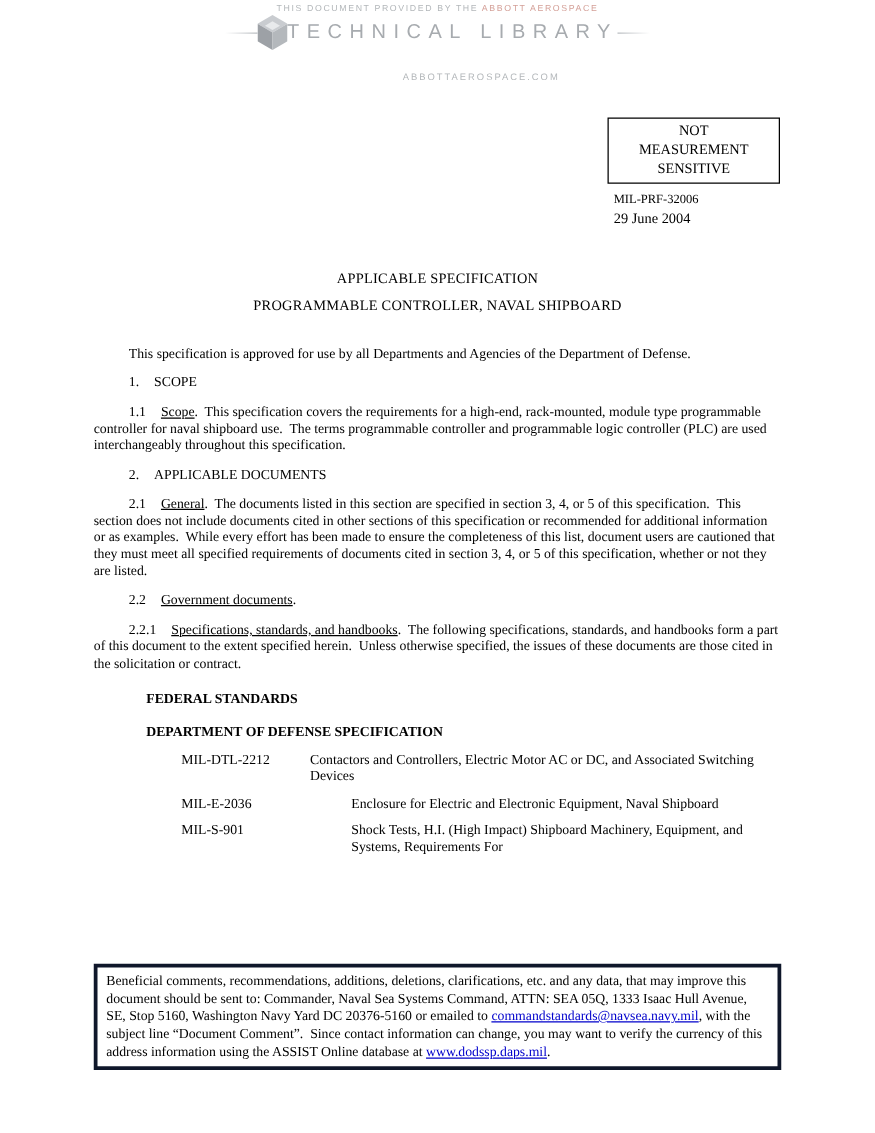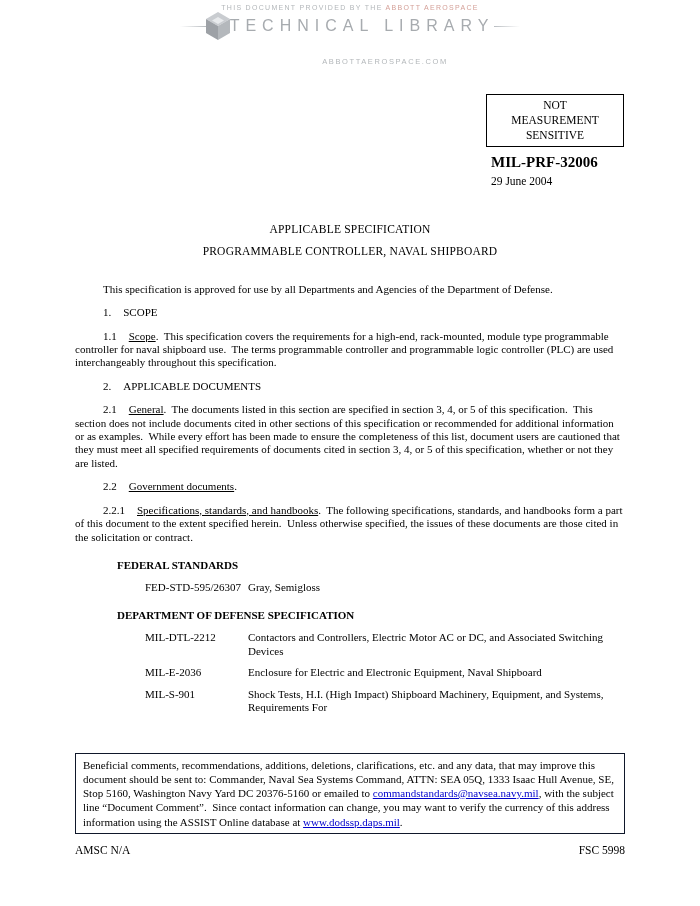--- a/index.html
+++ b/index.html
@@ -59,45 +59,45 @@
 
   
   .hdr { width: 138px; margin: 28px 76px 0 auto; }
   .notice-box {
     border: 1px solid #000;
     text-align: center;
     font-size: 11.5px;
     line-height: 1.3;
     padding: 3px 24px;
   }
-  .doc-number { margin-top: 7px; padding-left: 5px; font-size: 15px; font-weight: bold; }
+  .doc-number { margin-top: 7px; padding-left: 5px; font-size: 10px; }
   .doc-date   { margin-top: 4px; padding-left: 5px; font-size: 11.5px; }
 
   
   .titles { margin-top: 36px; text-align: center; }
   .titles .t2 { margin-top: 10px; }
   .titles div { font-size: 11.5px; letter-spacing: 0.2px; }
 
   
   .content { margin: 26px 75px 0 75px; }
   .para { text-indent: 28px; margin-top: 10px; line-height: 1.22; }
   .para .num { margin-right: 12px; }
   .u { text-decoration: underline; }
   .rest { white-space: pre-wrap; }
 
   .std-head { margin-left: 42px; margin-top: 15px; font-weight: bold; }
   .std-row  { display: flex; margin-left: 70px; margin-top: 10px; line-height: 1.22; }
-  .std-row + .std-row { margin-top: 8px; }
+  .std-row + .std-row { margin-top: 8px; gap: 33px; }
   .std-code { width: 103px; flex: none; }
   .std-desc { flex: 1; }
 
   
   .bottom { position: absolute; left: 75px; right: 75px; bottom: 50px; }
   .comment-box {
-    border: 1px solid #0f172a;
+    border: 3px solid #0f172a;
     padding: 4px 7px;
     font-size: 11px;
     line-height: 1.3;
   }
   .comment-box .link {
     color: #0000cc;
     text-decoration: underline;
     cursor: pointer;
   }
   .footer {
@@ -167,24 +167,20 @@
     <div class="para">
       <span class="num">2.2</span><span class="u">Government documents</span><span class="rest">.</span>
     </div>
 
     <div class="para">
       <span class="num">2.2.1</span><span class="u">Specifications, standards, and handbooks</span><span class="rest">.  The following specifications, standards, and handbooks form a part of this document to the extent specified herein.  Unless otherwise specified, the issues of these documents are those cited in the solicitation or contract.</span>
     </div>
 
     <div class="std-head">FEDERAL STANDARDS</div>
 
-    <div class="std-row">
-      <span class="std-code">FED-STD-595/26307</span>
-      <span class="std-desc">Gray, Semigloss</span>
-    </div>
 
     <div class="std-head">DEPARTMENT OF DEFENSE SPECIFICATION</div>
 
     <div class="std-row">
       <span class="std-code">MIL-DTL-2212</span>
       <span class="std-desc">Contactors and Controllers, Electric Motor AC or DC, and Associated Switching Devices</span>
     </div>
     <div class="std-row">
       <span class="std-code">MIL-E-2036</span>
       <span class="std-desc">Enclosure for Electric and Electronic Equipment, Naval Shipboard</span>
@@ -193,19 +189,15 @@
       <span class="std-code">MIL-S-901</span>
       <span class="std-desc">Shock Tests, H.I. (High Impact) Shipboard Machinery, Equipment, and Systems, Requirements For</span>
     </div>
 
   </div>
 
   <div class="bottom">
     <div class="comment-box">
       <span class="rest">Beneficial comments, recommendations, additions, deletions, clarifications, etc. and any data, that may improve this document should be sent to: Commander, Naval Sea Systems Command, ATTN: SEA 05Q, 1333 Isaac Hull Avenue, SE, Stop 5160, Washington Navy Yard DC 20376-5160 or emailed to </span><span class="link">commandstandards@navsea.navy.mil</span><span class="rest">, with the subject line “Document Comment”.  Since contact information can change, you may want to verify the currency of this address information using the ASSIST Online database at </span><span class="link">www.dodssp.daps.mil</span><span>.</span>
     </div>
-    <div class="footer">
-      <span>AMSC N/A</span>
-      <span>FSC 5998</span>
-    </div>
   </div>
 
 </div>
 
 </body></html>

